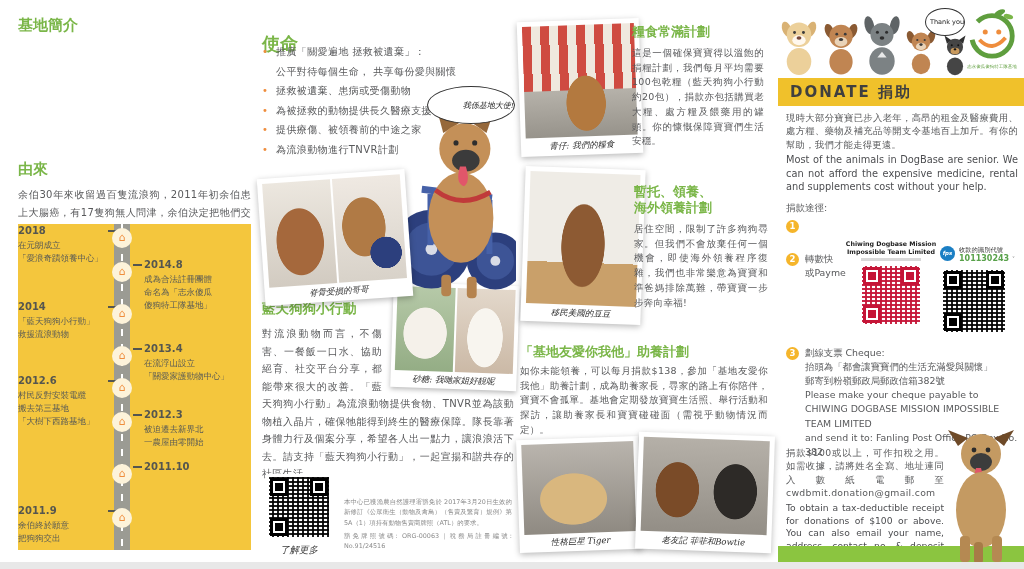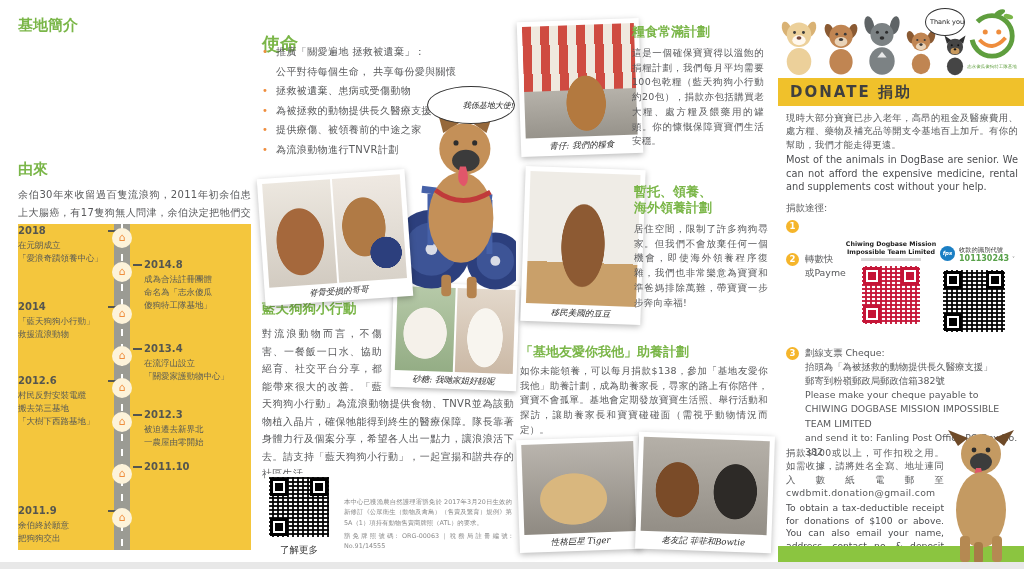--- a/index.html
+++ b/index.html
@@ -48,21 +48,21 @@
   .cat-polaroid{position:relative;float:right;width:118px;margin:-16px -4px 6px 10px;
     background:#fff;padding:4px 4px 1px;box-shadow:0 2px 5px rgba(0,0,0,.28);transform:rotate(2deg);}
   .qr{position:relative;background-color:#fff;border:3px solid #fff;
     background-image:repeating-linear-gradient(0deg,transparent 0 2px,rgba(0,0,0,.88) 2px 4px),
                      repeating-linear-gradient(90deg,transparent 0 3px,rgba(0,0,0,.88) 3px 5px);}
   .qr i{position:absolute;width:12px;height:12px;border:3px solid #000;background:#fff;box-shadow:inset 0 0 0 2px #fff,inset 0 0 0 6px #000;}
   .qr i.tl{left:1px;top:1px;} .qr i.tr{right:1px;top:1px;} .qr i.bl{left:1px;bottom:1px;}
   .qr.red{background-image:repeating-linear-gradient(0deg,transparent 0 2px,rgba(197,21,55,.92) 2px 4px),
                      repeating-linear-gradient(90deg,transparent 0 3px,rgba(197,21,55,.92) 3px 5px);}
   .qr.red i{border-color:#c51537;box-shadow:inset 0 0 0 2px #fff,inset 0 0 0 6px #c51537;}
-  .p2-qr-wrap{left:266px;top:474px;width:66px;text-align:center;}
+  .p2-qr-wrap{left:266px;top:474px;width:66px;text-align:center;font-style:italic;}
   .p2-qr-label{font-size:9.5px;margin-top:4px;color:#3c3c3c;}
   .legal{left:344px;top:497px;width:168px;font-size:6.4px;line-height:1.6;color:#8a8a8a;text-align:justify;}
   .legal p{margin-bottom:3px;}
   
   .col-h{font-size:13px;line-height:1.25;}
   .col-b{font-size:9.5px;line-height:1.55;text-align:justify;letter-spacing:.3px;}
   
   .dogrow{left:778px;top:6px;width:246px;height:70px;display:flex;align-items:flex-end;gap:3px;}
   .banner{left:778px;top:78px;width:246px;height:28px;background:#f0c12b;display:flex;align-items:center;}
   .banner span{padding-left:12px;font-size:15px;font-weight:bold;letter-spacing:2px;color:#3f3f3f;}
@@ -224,21 +224,21 @@
   <div class="abs p2-qr-wrap">
     <div class="qr" style="width:60px;height:60px">
         <i class="tl"></i>
         <i class="tr"></i>
         <i class="bl"></i>
       </div>
     <div class="p2-qr-label">了解更多</div>
   </div>
   <div class="abs legal">
     <p>本中心已獲漁農自然護理署豁免於 2017年3月20日生效的新修訂《公眾衛生（動物及禽鳥）（售賣及繁育）規例》第5A（1）項持有動物售賣商牌照（ATL）的要求。</p>
-    <p>豁免牌照號碼: ORG-00063｜稅務局註冊編號: No.91/14555</p>
+    <p>豁免牌照號碼: ORG-00063｜稅務局註冊編號: No.91/24516</p>
   </div>
 
   <div class="polaroid" style="left:519px;top:20px;width:112px;transform:rotate(-2deg)">
     <div class="photo" style="height:112px;background:radial-gradient(ellipse 20px 28px at 55% 70%,#b3793f 0 97%,transparent 100%),repeating-linear-gradient(90deg,#cf4b41 0 9px,#efe8de 9px 18px) top/100% 58% no-repeat,linear-gradient(#b9b5ad,#97938b) bottom/100% 46% no-repeat"></div>
     <div class="caption">青仔: 我們的糧食</div>
   </div>
   <h3 class="abs ghead col-h" style="left:632px;top:24px">糧食常滿計劃</h3>
   <p class="abs col-b" style="left:632px;top:46px;width:132px">這是一個確保寶寶得以溫飽的捐糧計劃，我們每月平均需要100包乾糧（藍天狗狗小行動約20包），捐款亦包括購買老大糧、處方糧及餵藥用的罐頭。你的慷慨保障寶寶們生活安穩。</p>
 
   <div class="polaroid" style="left:523px;top:168px;width:110px;transform:rotate(2deg)">
@@ -373,21 +373,21 @@
         <i class="tl"></i>
         <i class="tr"></i>
         <i class="bl"></i>
       </div>
   </div>
 
   <div class="abs method" style="left:786px;top:346px;width:236px">
     <div class="num">3</div>
     <div class="mtxt">
       <div>劃線支票 Cheque:</div>
-      <div>抬頭為「為被拯救的動物提供長久醫療支援」</div>
+      <div>抬頭為「都會讓寶寶們的生活充滿愛與關懷」</div>
       <div>郵寄到粉嶺郵政局郵政信箱382號</div>
       <div>Please make your cheque payable to</div>
       <div>CHIWING DOGBASE MISSION IMPOSSIBLE TEAM LIMITED</div>
       <div>and send it to: Fanling Post Office PO Box No. 382</div>
     </div>
   </div>
 
   <div class="abs" style="left:786px;top:446px;width:158px">
     <p class="d-zh">捐款$100或以上，可作扣稅之用。如需收據，請將姓名全寫、地址連同入數紙電郵至 cwdbmit.donation@gmail.com</p>
     <p class="d-en" style="font-size:9.2px">To obtain a tax-deductible receipt for donations of $100 or above. You can also email your name, address, contact no. &amp; deposit slip to cwdbmit.donation@gmail.com</p>

